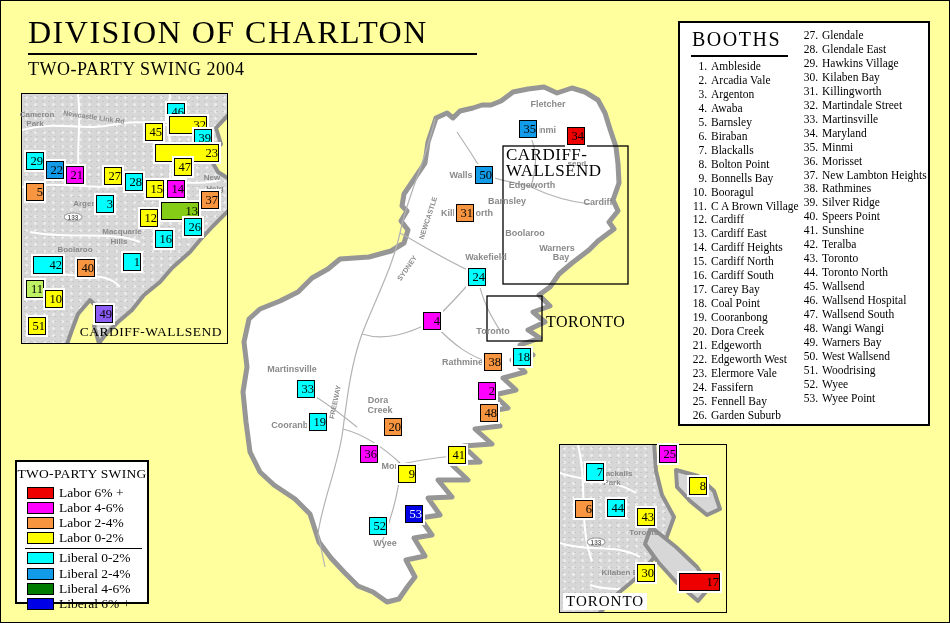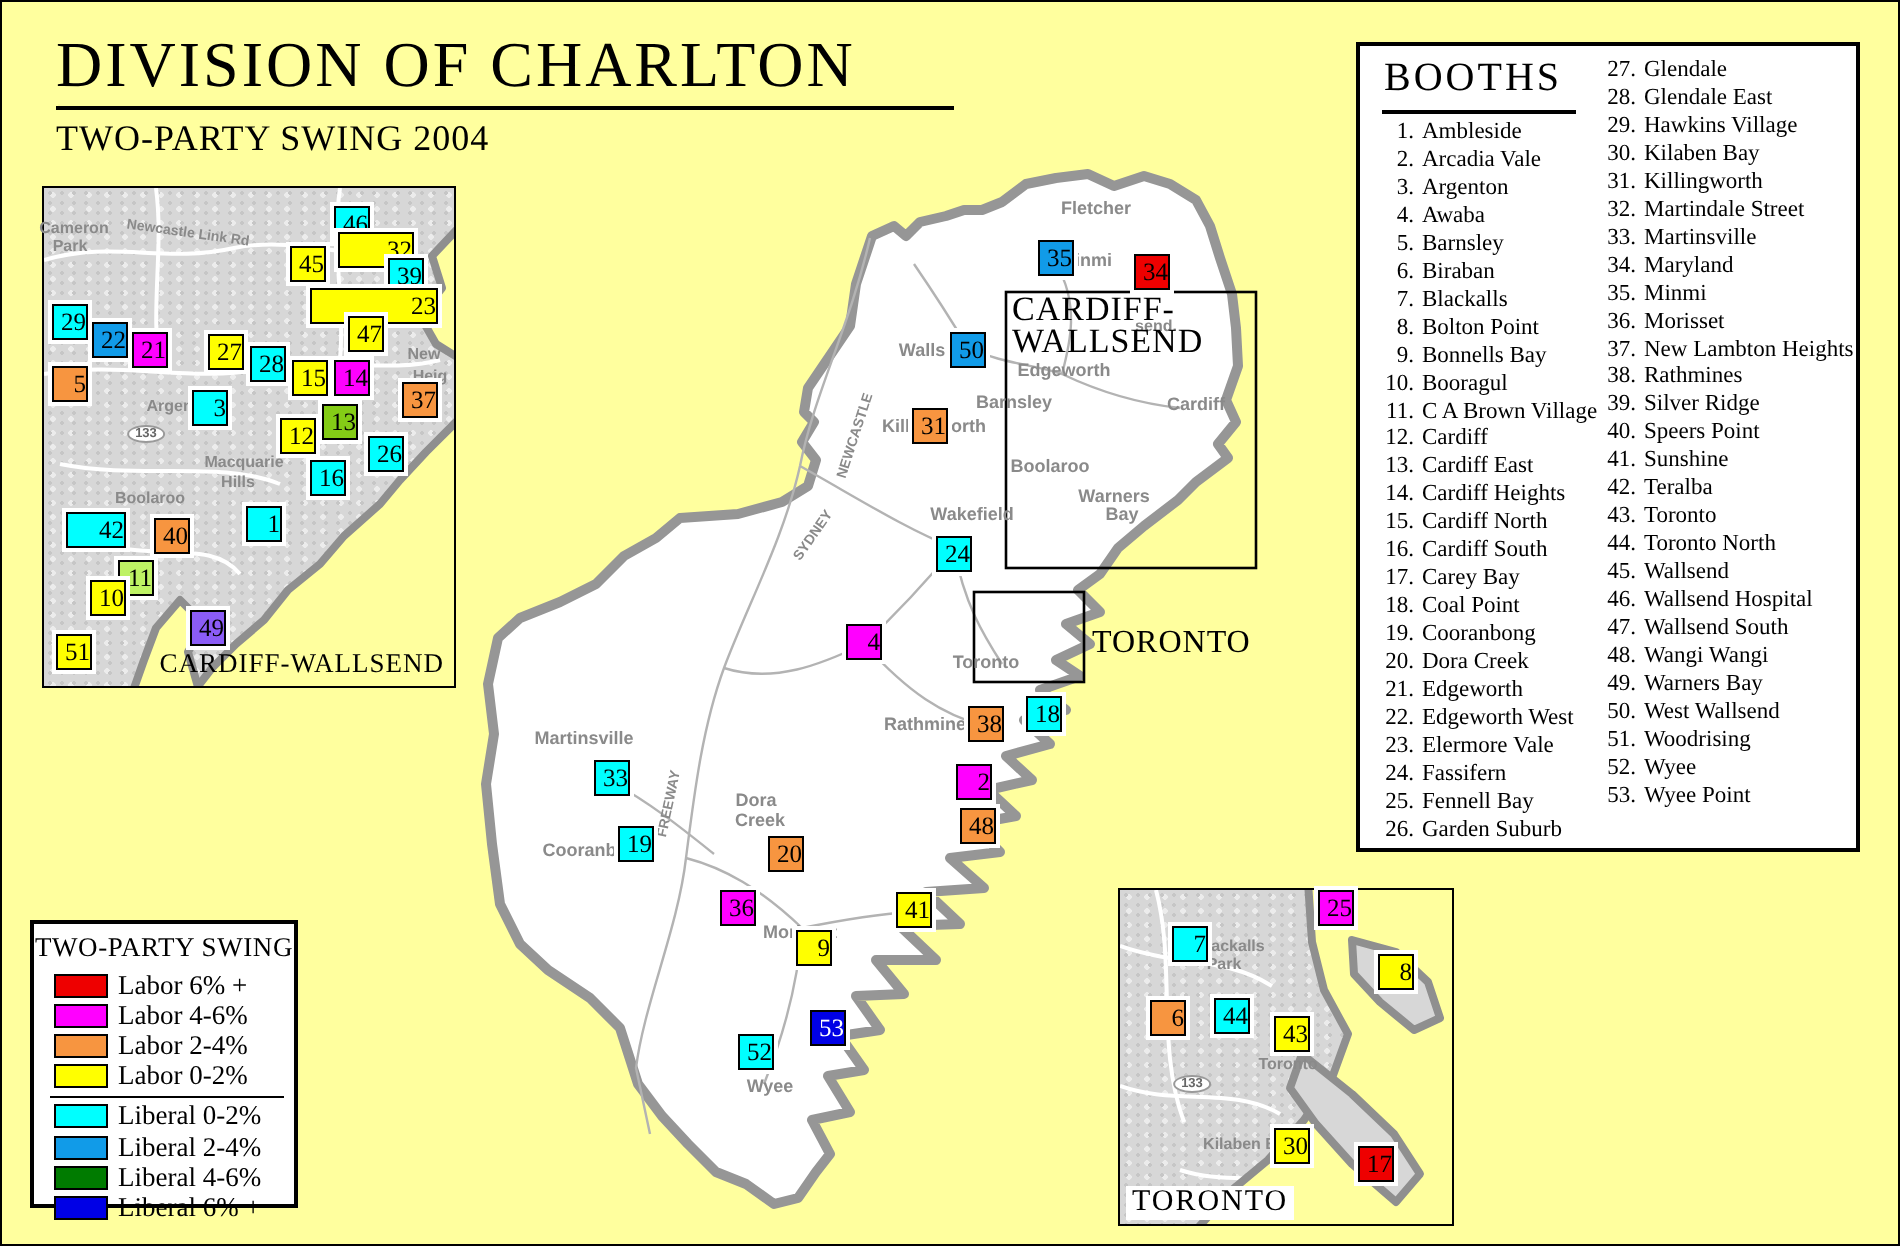--- a/index.html
+++ b/index.html
@@ -290,32 +290,32 @@
     <div class="booth-square" style="left: 173px; top: 157px; background: rgb(255, 255, 0);">47</div>
     <div class="booth-square" style="left: 45px; top: 160px; background: rgb(17, 155, 232);">22</div>
     <div class="booth-square" style="left: 65px; top: 165px; background: rgb(255, 0, 255);">21</div>
     <div class="booth-square" style="left: 103px; top: 166px; background: rgb(255, 255, 0);">27</div>
     <div class="booth-square" style="left: 124px; top: 172px; background: rgb(0, 255, 255);">28</div>
     <div class="booth-square" style="left: 25px; top: 182px; background: rgb(247, 149, 64);">5</div>
     <div class="booth-square" style="left: 145px; top: 179px; background: rgb(255, 255, 0);">15</div>
     <div class="booth-square" style="left: 166px; top: 179px; background: rgb(255, 0, 255);">14</div>
     <div class="booth-square" style="left: 200px; top: 190px; background: rgb(247, 149, 64);">37</div>
     <div class="booth-square" style="left: 95px; top: 194px; background: rgb(0, 255, 255);">3</div>
-    <div class="booth-square" style="left: 160px; top: 201px; background: #84cc16;">13</div>
+    <div class="booth-square" style="left: 160px; top: 201px; background: #84cc16; padding-left: 20px;">13</div>
     <div class="booth-square" style="left: 139px; top: 208px; background: rgb(255, 255, 0);">12</div>
     <div class="booth-square" style="left: 183px; top: 217px; background: rgb(0, 255, 255);">26</div>
     <div class="booth-square" style="left: 154px; top: 229px; background: rgb(0, 255, 255);">16</div>
     <div class="booth-square" style="left: 32px; top: 255px; background: rgb(0, 255, 255); padding-left: 12px;">42</div>
     <div class="booth-square" style="left: 122px; top: 252px; background: rgb(0, 255, 255);">1</div>
     <div class="booth-square" style="left: 76px; top: 258px; background: rgb(247, 149, 64);">40</div>
-    <div class="booth-square" style="left: 25px; top: 279px; background: #bef264; margin-left: 33px;">11</div>
+    <div class="booth-square" style="left: 25px; top: 279px; background: #bef264;">11</div>
     <div class="booth-square" style="left: 94px; top: 281px; background: #8b5cf6; margin-top: 23px;">49</div>
     <div class="booth-square" style="left: 44px; top: 289px; background: rgb(255, 255, 0);">10</div>
     <div class="booth-square" style="left: 27px; top: 316px; background: rgb(255, 255, 0);">51</div>
     <div class="booth-square" style="left: 658px; top: 444px; background: rgb(255, 0, 255);">25</div>
     <div class="booth-square" style="left: 585px; top: 462px; background: rgb(0, 255, 255);">7</div>
     <div class="booth-square" style="left: 688px; top: 476px; background: rgb(255, 255, 0);">8</div>
     <div class="booth-square" style="left: 574px; top: 499px; background: rgb(247, 149, 64);">6</div>
     <div class="booth-square" style="left: 606px; top: 498px; background: rgb(0, 255, 255);">44</div>
     <div class="booth-square" style="left: 636px; top: 507px; background: rgb(255, 255, 0);">43</div>
     <div class="booth-square" style="left: 636px; top: 563px; background: rgb(255, 255, 0);">30</div>
-    <div class="booth-square" style="left: 678px; top: 572px; background: rgb(238, 0, 0);">17</div>
+    <div class="booth-square" style="left: 678px; top: 572px; background: rgb(238, 0, 0); padding-left: 23px;">17</div>
   </div>
 
 </body></html>

